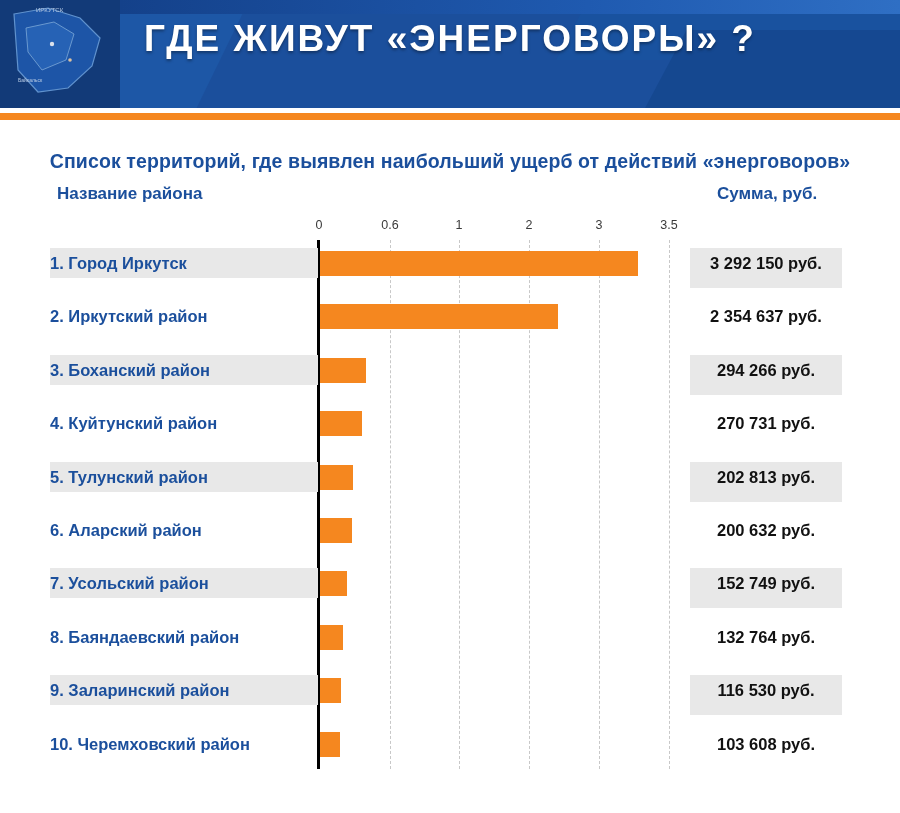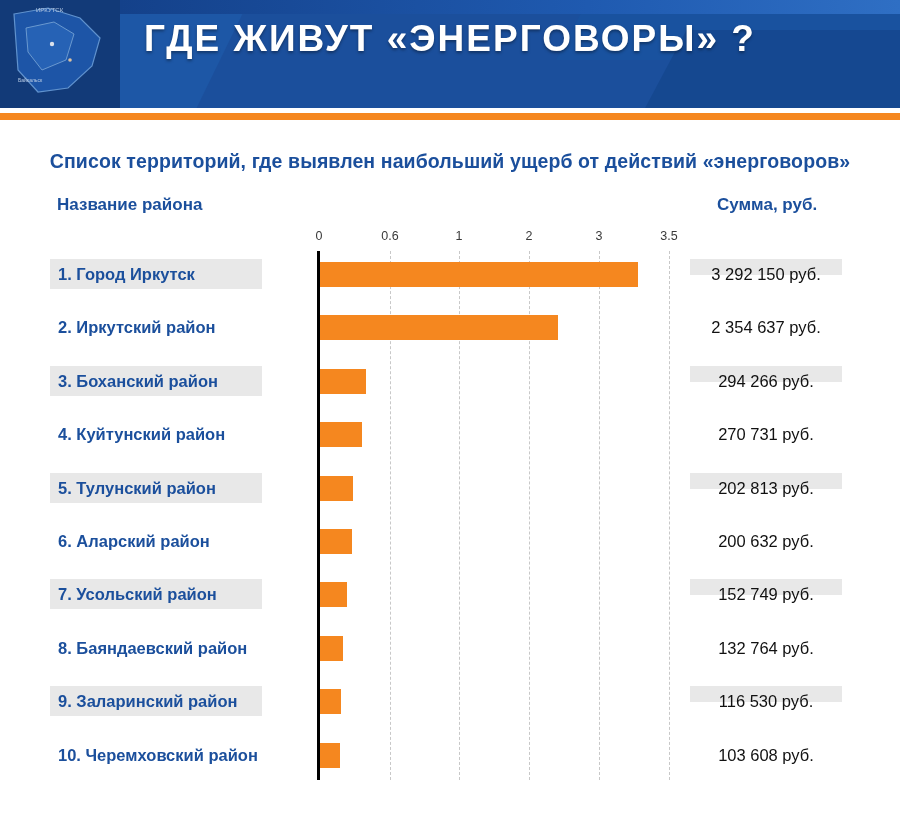--- a/index.html
+++ b/index.html
@@ -97,21 +97,21 @@
     color: #1b4f9c;
     font-size: 19.5px;
     font-weight: bold;
     letter-spacing: 0.1px;
   }
 
   
   .col-headers {
     position: relative;
     height: 34px;
-    margin-top: 22px;
+    margin-top: 11px;
     text-decoration: underline;
   }
   .col-head-left {
     position: absolute;
     left: 57px; top: 0;
     color: #1b4f9c;
     font-size: 17px;
     font-weight: bold;
   }
   .col-head-right {
@@ -167,24 +167,23 @@
     width: 900px;
   }
   .row {
     position: relative;
     height: 53.4px;
   }
   .row-label {
     position: absolute;
     left: 50px;
     top: 8px;
-    width: 212px;
+    width: 268px;
     height: 30px;
     line-height: 30px;
-    padding-left: 8px;
     box-sizing: border-box;
     color: #1b4f9c;
     font-size: 16.5px;
     font-weight: bold;
     white-space: nowrap;
   }
   .row-label.shaded { background: #e8e8e8; }
 
   .bar {
     position: absolute;
@@ -192,27 +191,27 @@
     top: 11px;
     height: 25px;
     background: #f5871f;
   }
 
   .row-value {
     position: absolute;
     left: 690px;
     top: 8px;
     width: 152px;
-    height: 16px;
+    height: 40px;
     line-height: 30px;
     box-sizing: border-box;
     text-align: center;
     color: #111111;
     font-size: 16.5px;
-    font-weight: normal;
+    font-weight: bold;
     white-space: nowrap;
   }
   .row-value.shaded { background: #e8e8e8; }
 </style>
 </head>
 <body>
 
 <div class="header">
   <div class="diag3"></div>
   <div class="diag1"></div>

